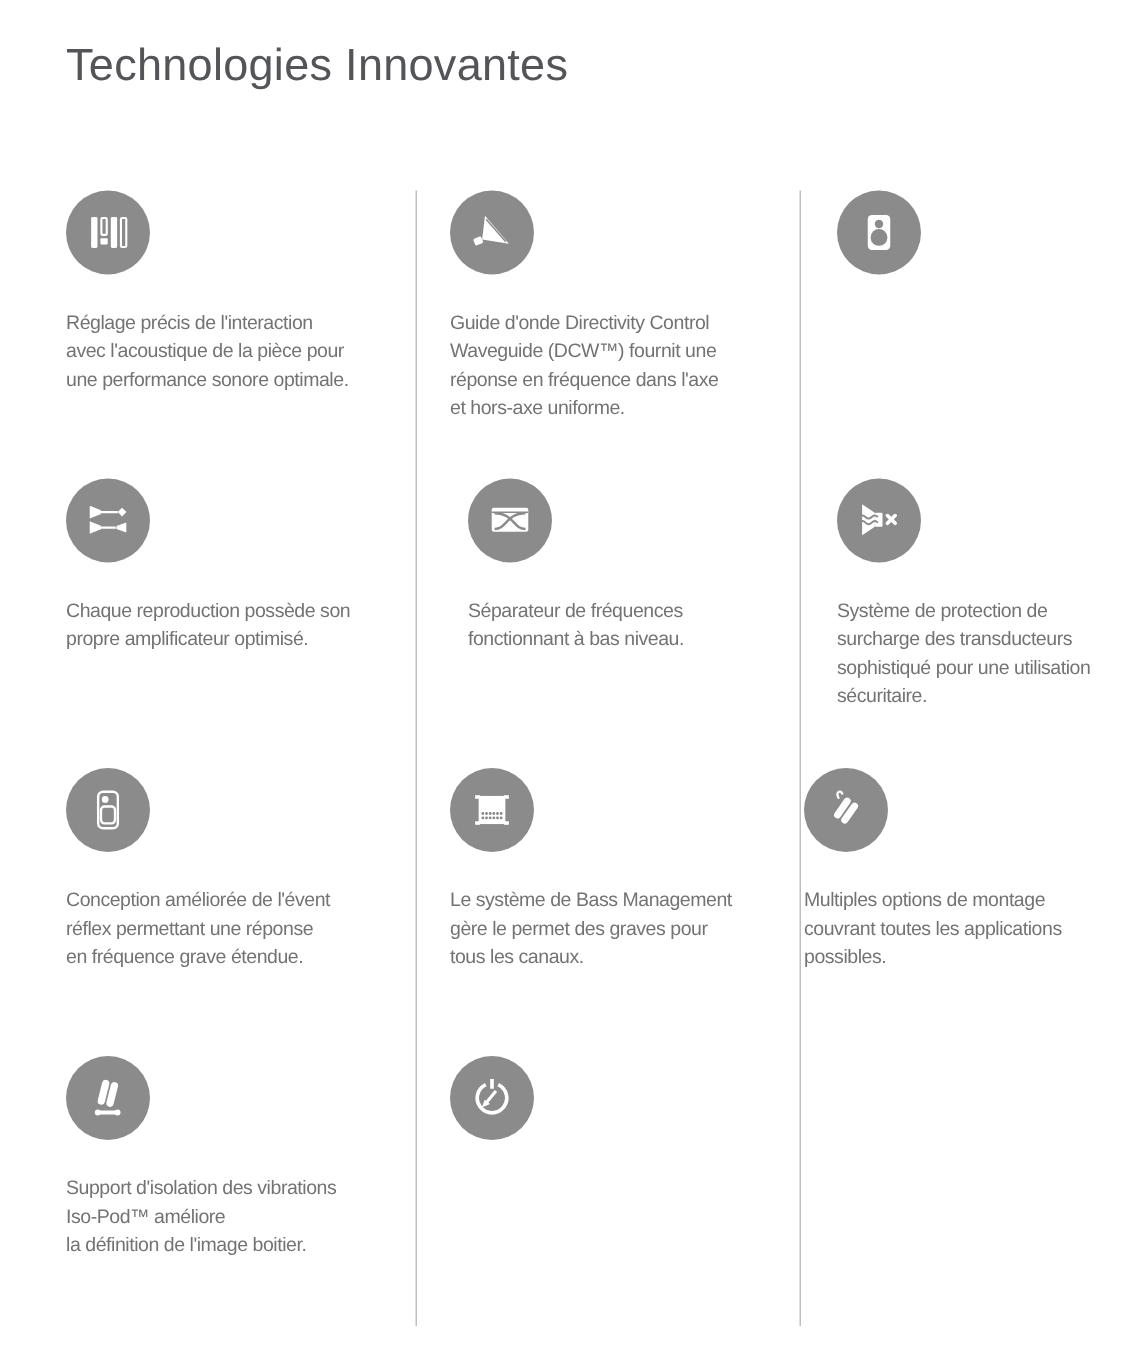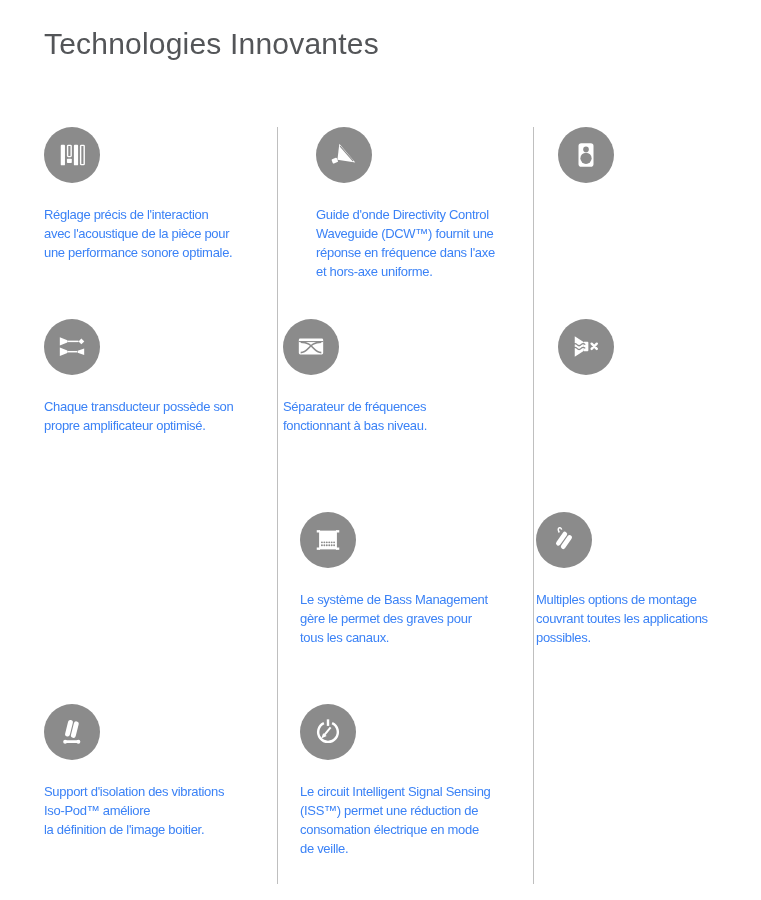--- a/index.html
+++ b/index.html
@@ -38,21 +38,21 @@
     background: #8b8b8b;
     display: flex;
     align-items: center;
     justify-content: center;
     margin-bottom: 22px;
   }
   .desc {
     font-size: 13px;
     line-height: 19px;
     letter-spacing: -0.3px;
-    color: #3b82f6;
+    color: #737373;
     white-space: pre-line;
   }
   svg { display: block; }
 </style>
 </head>
 <body>
 
 <div class="page">
 
   <h1 class="page-title">Technologies Innovantes</h1>
@@ -68,21 +68,21 @@
         <rect x="10.6" y="20" width="5.2" height="4.6" rx="0.8" fill="#fff"></rect>
         <rect x="18" y="5" width="4.5" height="22" rx="1" fill="#fff"></rect>
         <rect x="25.2" y="5.7" width="3.8" height="20.6" rx="0.8" fill="none" stroke="#fff" stroke-width="1.5"></rect>
       </svg>
     </div>
     <p class="desc">Réglage précis de l'interaction
 avec l'acoustique de la pièce pour
 une performance sonore optimale.</p>
   </div>
 
-  <div class="cell" style="left:316px; top:127px; width:232px">
+  <div class="cell" style="left:300px; top:127px; width:232px">
     <div class="icon-circle">
       <svg width="30" height="30" viewBox="0 0 32 32">
         <polygon points="11,4 28,24 9,21" fill="#fff"></polygon>
         <line x1="11.8" y1="6.5" x2="25.8" y2="22.5" stroke="#8b8b8b" stroke-width="1.1"></line>
         <rect x="3.2" y="19.5" width="6" height="5" rx="1" fill="#fff" transform="rotate(-22 6.2 22)"></rect>
       </svg>
     </div>
     <p class="desc">Guide d'onde Directivity Control
 Waveguide (DCW™) fournit une
 réponse en fréquence dans l'axe
@@ -103,25 +103,25 @@
     <div class="icon-circle">
       <svg width="30" height="30" viewBox="0 0 32 32">
         <polygon points="3,5.5 11,8.7 11,11.3 3,14.5" fill="#fff"></polygon>
         <line x1="11" y1="10" x2="23" y2="10" stroke="#fff" stroke-width="1.6"></line>
         <rect x="23.8" y="7.8" width="4.4" height="4.4" fill="#fff" transform="rotate(45 26 10)"></rect>
         <polygon points="3,16.5 11,19.7 11,22.3 3,25.5" fill="#fff"></polygon>
         <line x1="11" y1="21" x2="21.5" y2="21" stroke="#fff" stroke-width="1.6"></line>
         <polygon points="29,17.5 22,19.9 22,22.1 29,24.5" fill="#fff"></polygon>
       </svg>
     </div>
-    <p class="desc">Chaque transducteur possède son
+    <p class="desc">Chaque reproduction possède son
 propre amplificateur optimisé.</p>
   </div>
 
-  <div class="cell" style="left:283px; top:319px; width:232px">
+  <div class="cell" style="left:312px; top:319px; width:232px">
     <div class="icon-circle">
       <svg width="30" height="30" viewBox="0 0 32 32">
         <rect x="3" y="7" width="26" height="17" rx="1.5" fill="#fff"></rect>
         <line x1="3" y1="10.2" x2="29" y2="10.2" stroke="#8b8b8b" stroke-width="1.1"></line>
         <path d="M5,22 C14,22 13,11 27,10.8" stroke="#8b8b8b" stroke-width="1.7" fill="none"></path>
         <path d="M27,22 C18,22 19,11 5,10.8" stroke="#8b8b8b" stroke-width="1.7" fill="none"></path>
       </svg>
     </div>
     <p class="desc">Séparateur de fréquences
 fonctionnant à bas niveau.</p>
@@ -130,22 +130,38 @@
   <div class="cell" style="left:558px; top:319px; width:200px">
     <div class="icon-circle">
       <svg width="30" height="30" viewBox="0 0 32 32">
         <polygon points="13,10.5 4,4.5 4,26.5 13,20.5" fill="#fff"></polygon>
         <rect x="13" y="10.5" width="5.5" height="10" rx="1" fill="#fff"></rect>
         <path d="M2,13.5 q2.2,-2.2 4.4,0 t4.4,0 t4.4,0" stroke="#8b8b8b" stroke-width="1.4" fill="none"></path>
         <path d="M2,17.5 q2.2,-2.2 4.4,0 t4.4,0 t4.4,0" stroke="#8b8b8b" stroke-width="1.4" fill="none"></path>
         <path d="M22,12.5 L27.5,18 M27.5,12.5 L22,18" stroke="#fff" stroke-width="2.6" stroke-linecap="round"></path>
       </svg>
     </div>
-  </div>
-
+    <p class="desc">Système de protection de
+surcharge des transducteurs
+sophistiqué pour une utilisation
+sécuritaire.</p>
+  </div>
+
+  <div class="cell" style="left:44px; top:512px; width:232px">
+    <div class="icon-circle">
+      <svg width="30" height="30" viewBox="0 0 32 32">
+        <rect x="9" y="3" width="14" height="26" rx="3.5" fill="none" stroke="#fff" stroke-width="1.7"></rect>
+        <circle cx="14" cy="8.5" r="2.4" fill="#fff"></circle>
+        <rect x="11" y="13.5" width="10" height="12" rx="2.5" fill="none" stroke="#fff" stroke-width="1.7"></rect>
+      </svg>
+    </div>
+    <p class="desc">Conception améliorée de l'évent
+réflex permettant une réponse
+en fréquence grave étendue.</p>
+  </div>
 
   <div class="cell" style="left:300px; top:512px; width:232px">
     <div class="icon-circle">
       <svg width="30" height="30" viewBox="0 0 32 32">
         <rect x="4" y="5.5" width="3.5" height="2.5" fill="#fff"></rect>
         <rect x="24.5" y="5.5" width="3.5" height="2.5" fill="#fff"></rect>
         <rect x="4" y="24" width="3.5" height="2.5" fill="#fff"></rect>
         <rect x="24.5" y="24" width="3.5" height="2.5" fill="#fff"></rect>
         <rect x="6.5" y="6" width="19" height="20" fill="#fff"></rect>
         <g fill="#8b8b8b">
@@ -203,19 +219,15 @@
 
   <div class="cell" style="left:300px; top:704px; width:235px">
     <div class="icon-circle">
       <svg width="30" height="30" viewBox="0 0 32 32">
         <path d="M11.6,6.5 A10.5,10.5 0 1 0 20.4,6.5" stroke="#fff" stroke-width="2.6" fill="none"></path>
         <line x1="16" y1="2.5" x2="16" y2="9.5" stroke="#fff" stroke-width="2.6"></line>
         <line x1="18.8" y1="11" x2="12.2" y2="19" stroke="#fff" stroke-width="2.2"></line>
         <polygon points="8.8,22.8 14.6,20.3 10.8,17.2" fill="#fff"></polygon>
       </svg>
     </div>
-    <p class="desc">Le circuit Intelligent Signal Sensing
-(ISS™) permet une réduction de
-consomation électrique en mode
-de veille.</p>
   </div>
 
 </div>
 
 </body></html>

